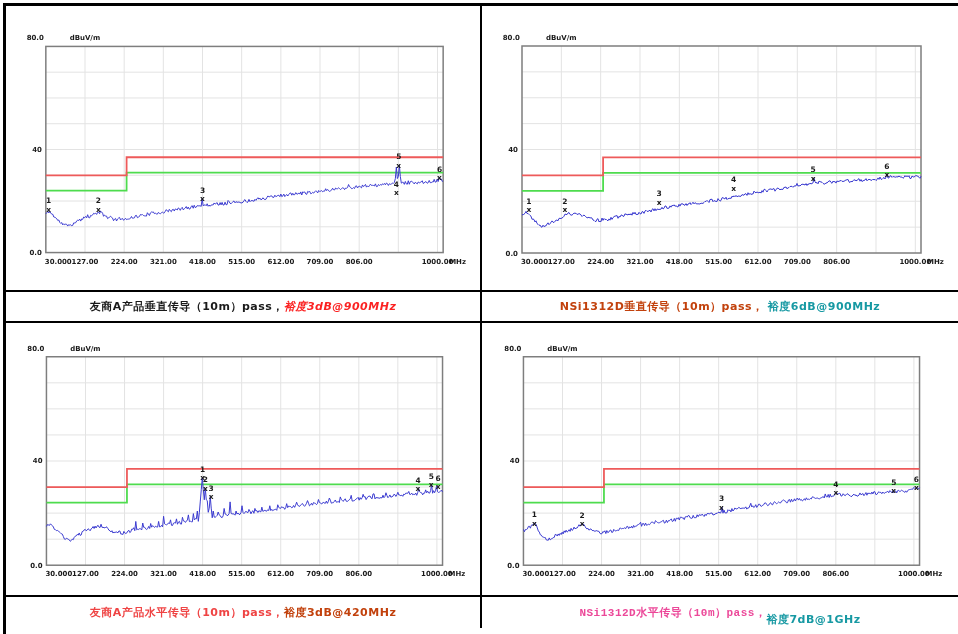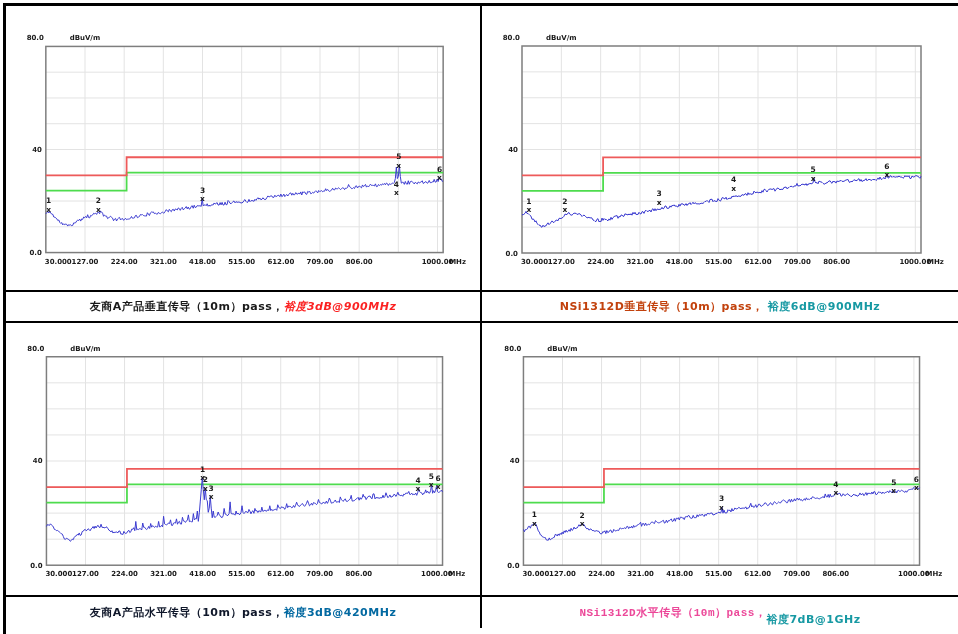--- a/index.html
+++ b/index.html
@@ -260,19 +260,19 @@
           <text x="275.9939024390244" y="255" text-anchor="middle">612.00</text>
           <text x="315.3262195121951" y="255" text-anchor="middle">709.00</text>
           <text x="354.6585365853658" y="255" text-anchor="middle">806.00</text>
           <text x="433.3231707317073" y="255" text-anchor="middle">1000.00</text>
           <text x="445" y="255">MHz</text>
         </g>
       </svg>
   </div>
 
   <div class="cell col0 caption-cell">
-    <span class="cap-main" style="color: #0f172a;">友商A产品水平传导（10m）pass，</span><span class="cap-margin" style="color: #0369a1;">裕度3dB@420MHz</span>
+    <span class="cap-main" style="color: #ef4444;">友商A产品水平传导（10m）pass，</span><span class="cap-margin" style="color: #c2410c;">裕度3dB@420MHz</span>
   </div>
   <div class="cell caption-cell">
     <span class="cap-main" style="color: #ec4899; font-family: Liberation Mono, monospace;">NSi1312D水平传导（10m）pass，</span><span class="cap-margin" style="color: rgb(23, 153, 163); margin-top: 14px;">裕度7dB@1GHz</span>
   </div>
 
 </div>
 
 </body></html>

